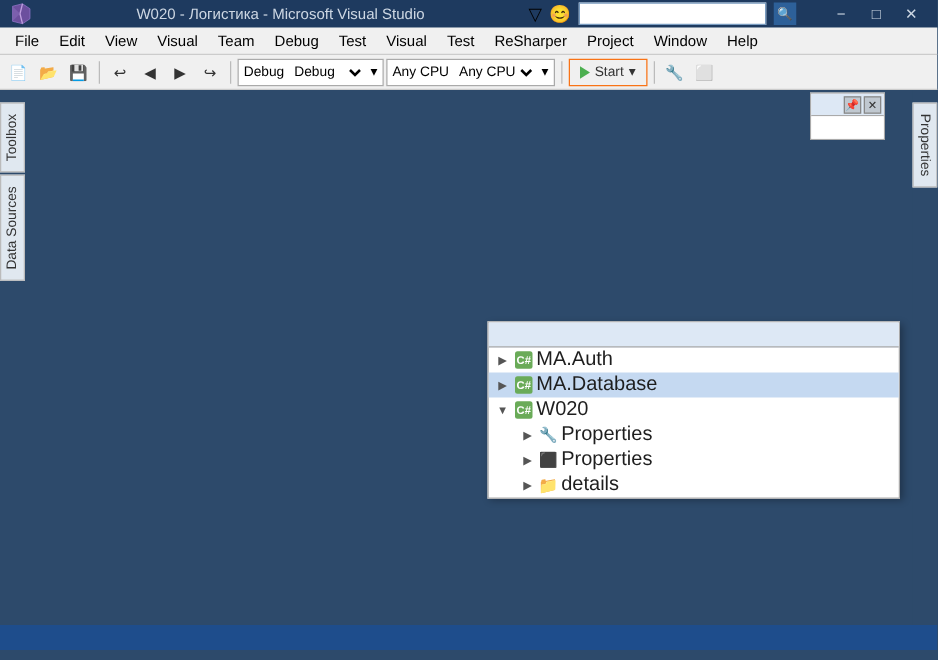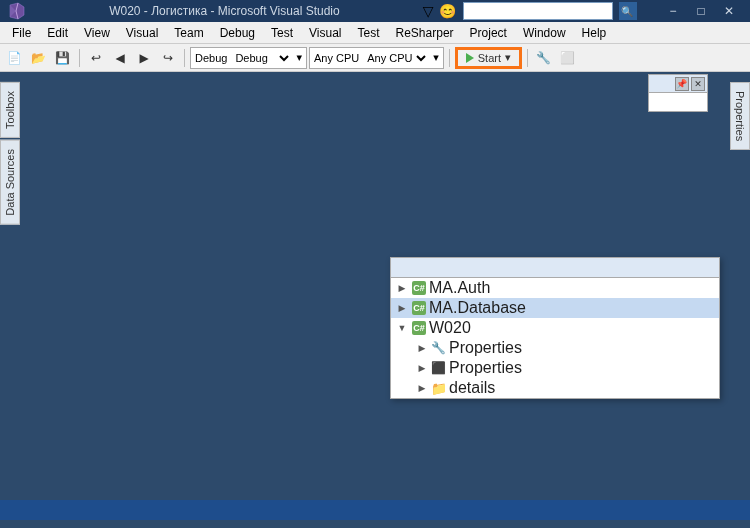--- a/index.html
+++ b/index.html
@@ -142,21 +142,21 @@
     .toolbar-dropdown select {
       border: none;
       background: transparent;
       font-size: 11px;
       outline: none;
     }
 
     .start-btn {
       height: 22px;
       background: transparent;
-      border: 3px solid #f97316;
+      border: 1px solid #f97316;
       padding: 0 8px;
       font-size: 11px;
       cursor: pointer;
       display: flex;
       align-items: center;
       gap: 4px;
       color: #333;
     }
     .play-triangle {
       width: 0;

